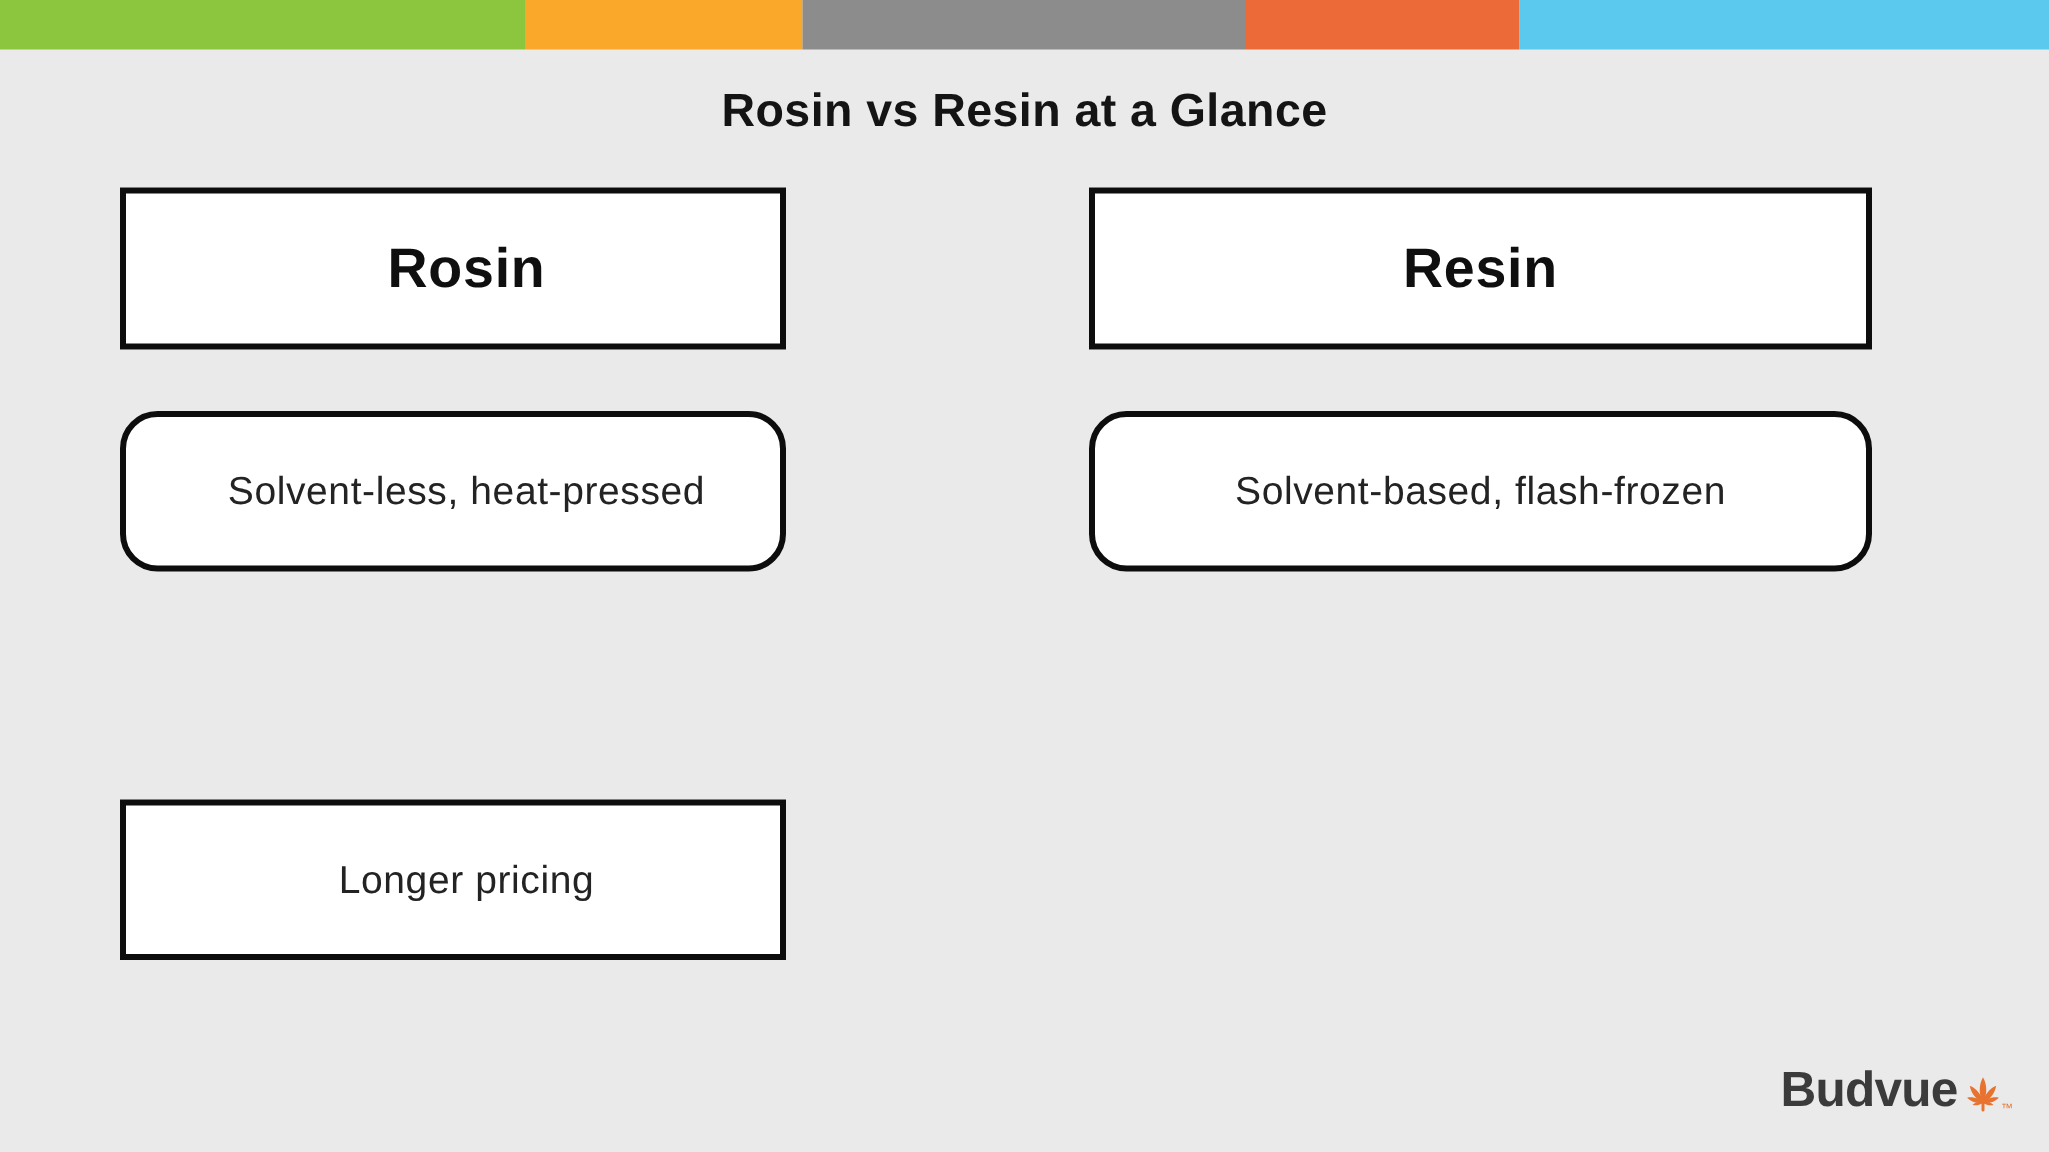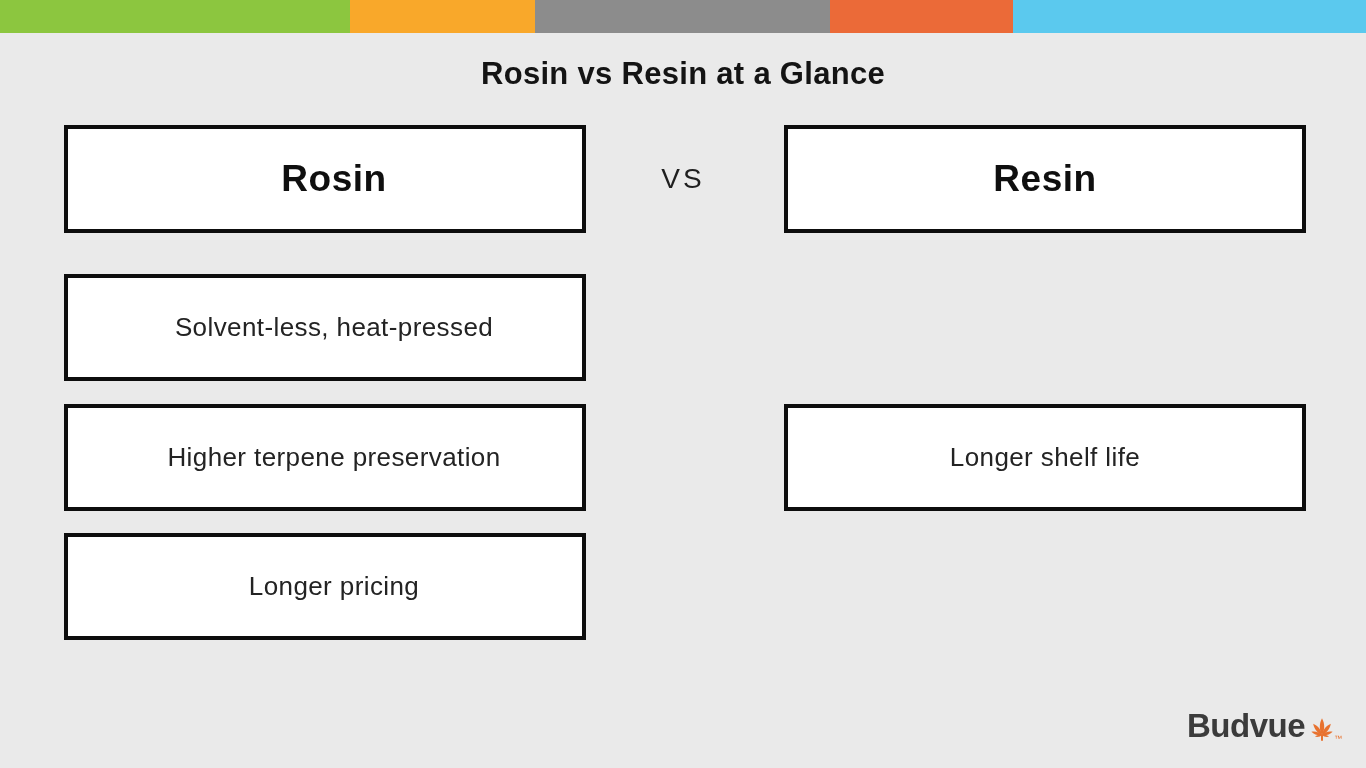--- a/index.html
+++ b/index.html
@@ -44,30 +44,30 @@
   
   .box {
     position: absolute;
     background: #FFFFFF;
     border: 4px solid #0D0D0D;
     display: flex;
     align-items: center;
     justify-content: center;
     text-align: center;
   }
-  .col-left  { left: 64px;  width: 522px; padding-left: 18px; }
-  .col-right { left: 784px; width: 522px; }
+  .col-left  { left: 80px;  width: 444px; padding-left: 18px; }
+  .col-right { left: 726px; width: 522px; }
   .header-box { top: 125px; height: 108px; }
   .header-box .header-label {
     font-size: 37px;
     font-weight: 800;
     letter-spacing: 0.5px;
     color: #0F0F0F;
   }
-  .row-1 { top: 274px; height: 107px; }
+  .row-1 { top: 274px; height: 107px; border-radius: 25px; }
   .row-2 { top: 404px; height: 107px; }
   .row-3 { top: 533px; height: 107px; }
   .row-label {
     font-size: 26px;
     font-weight: 400;
     letter-spacing: 0.4px;
     color: #232323;
   }
 
   
@@ -122,38 +122,34 @@
     <div class="seg seg-4" style="background: rgb(235, 106, 56);"></div>
     <div class="seg seg-5" style="background: rgb(91, 201, 238);"></div>
   </div>
 
   <h1 class="title">Rosin vs Resin at a Glance</h1>
 
   <div class="box header-box col-left">
     <span class="header-label">Rosin</span>
   </div>
 
-  <div class="vs">VS</div>
 
   <div class="box header-box col-right">
     <span class="header-label">Resin</span>
   </div>
 
   <div class="box row-1 col-left">
     <span class="row-label">Solvent-less, heat-pressed</span>
   </div>
-  <div class="box row-2 col-left">
-    <span class="row-label">Higher terpene preservation</span>
-  </div>
   <div class="box row-3 col-left">
     <span class="row-label">Longer pricing</span>
   </div>
 
-  <div class="box row-2 col-right">
-    <span class="row-label">Longer shelf life</span>
+  <div class="box row-1 col-right">
+    <span class="row-label">Solvent-based, flash-frozen</span>
   </div>
 
   <div class="branding">
     <span class="brand-text" style="color: rgb(59, 59, 59);">Budvue</span>
     <span class="leaf-wrap" style="color: rgb(232, 114, 47);">
       <svg width="30" height="33" viewBox="0 0 30 33" fill="currentColor" aria-hidden="true">
         <g transform="translate(15,23)">
           <path d="M0 0 C-2.4 -4 -2.8 -10 0 -15 C2.8 -10 2.4 -4 0 0 Z" transform="scale(1.12)"></path>
           <path d="M0 0 C-2.4 -4 -2.8 -10 0 -15 C2.8 -10 2.4 -4 0 0 Z" transform="rotate(38) scale(0.95)"></path>
           <path d="M0 0 C-2.4 -4 -2.8 -10 0 -15 C2.8 -10 2.4 -4 0 0 Z" transform="rotate(-38) scale(0.95)"></path>

